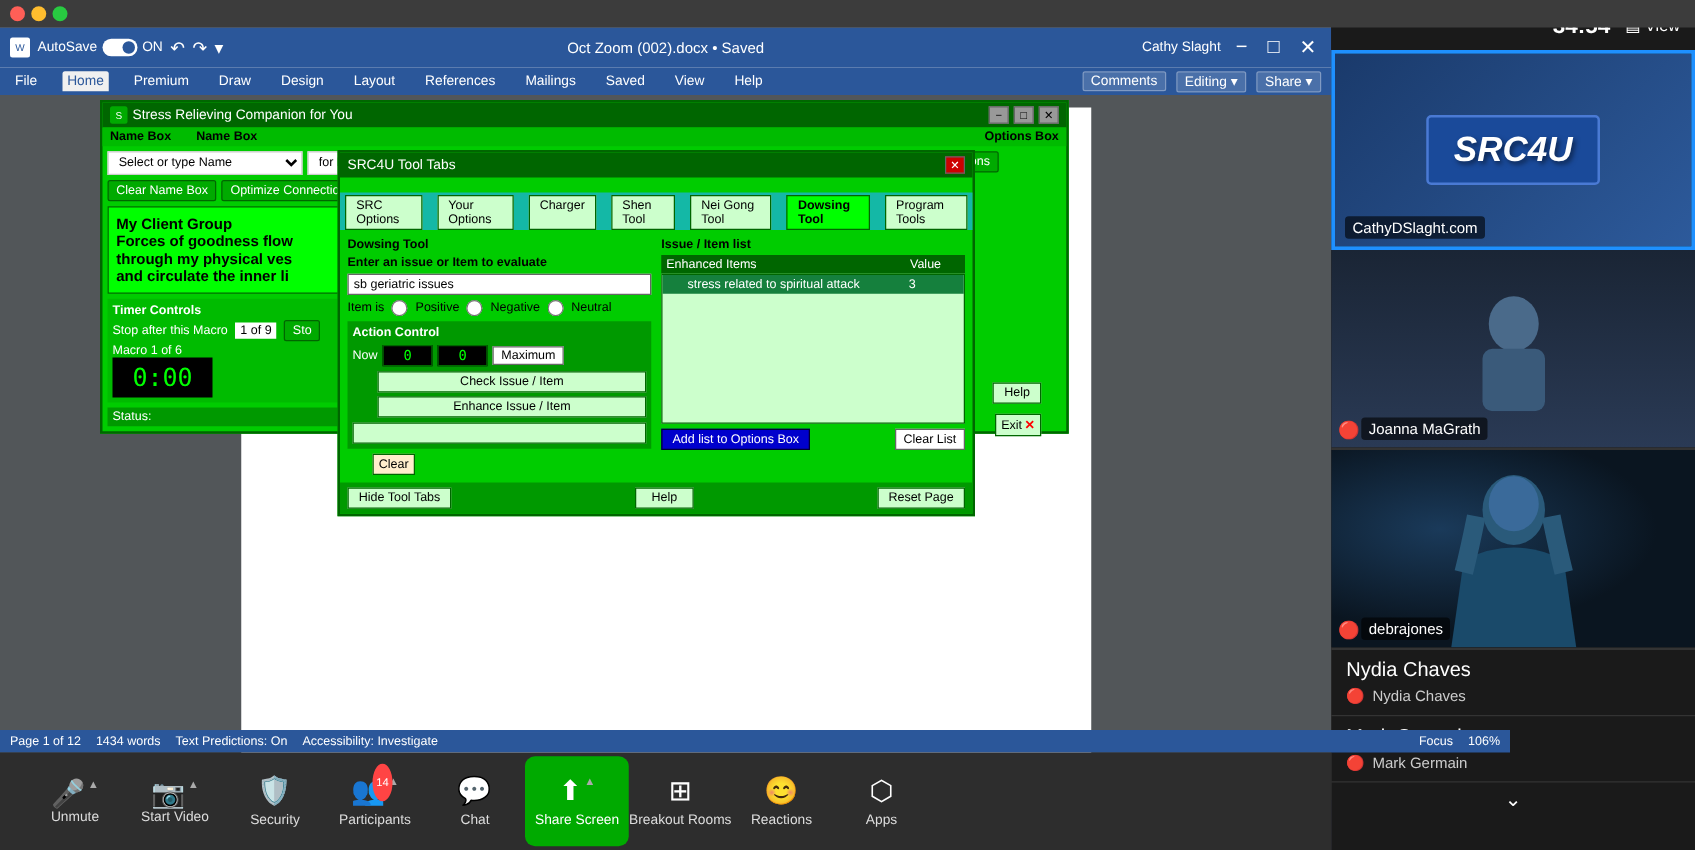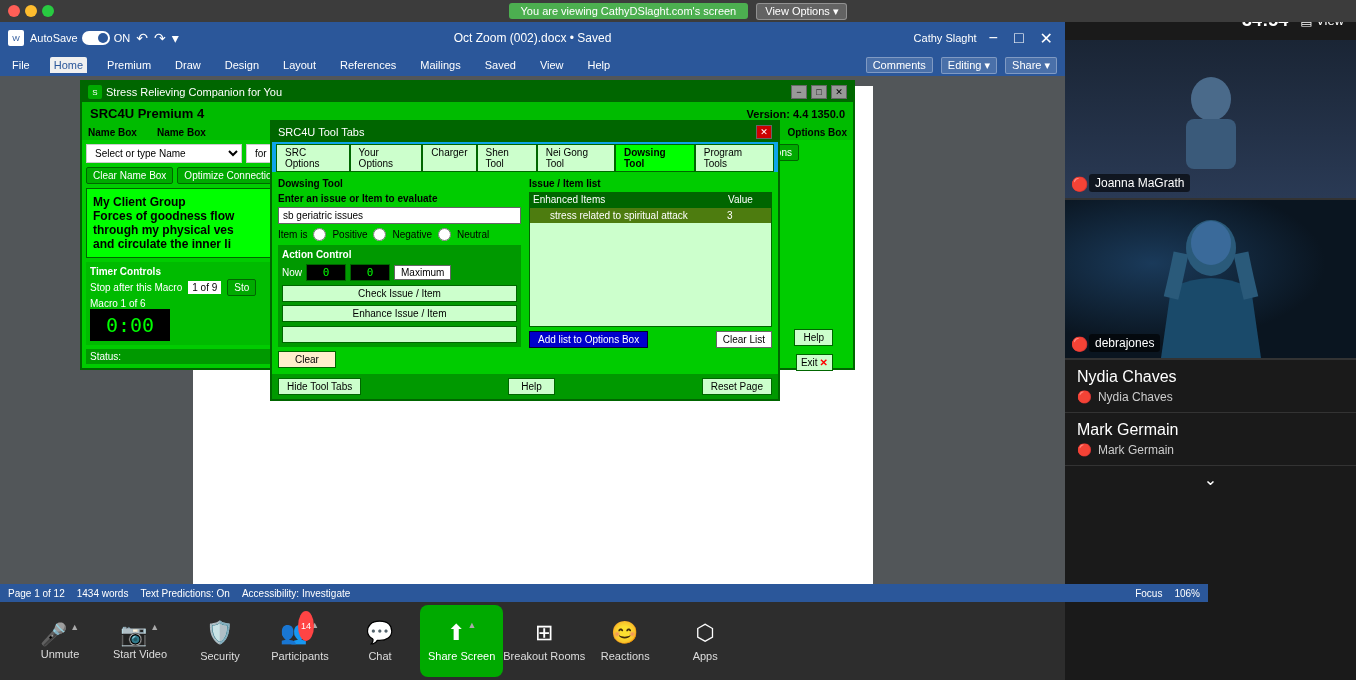--- a/index.html
+++ b/index.html
@@ -239,24 +239,25 @@
       z-index: 60;
     }
     .tool-titlebar {
       background: #006600;
       color: #fff;
       padding: 3px 6px;
       display: flex; align-items: center; justify-content: space-between;
       font-size: 11px;
     }
     .tool-tabs-nav {
-      background: #0ea5e9;
-      display: flex; gap: 0;
+      background: #14b8a6;
+      display: flex; gap: 12px;
       padding: 2px 4px 0;
       font-size: 10px;
+      margin-top: 12px;
     }
     .tool-tab {
       background: #ccffcc; color: #000;
       padding: 2px 8px;
       border: 1px solid #006600;
       cursor: pointer;
       font-size: 10px;
     }
     .tool-tab.active {
       background: #00ff00;
@@ -301,21 +302,21 @@
     }
     .max-btn {
       background: #fff; color: #000; border: 1px solid #666;
       padding: 1px 6px; font-size: 10px; cursor: pointer;
     }
     .action-btns {
       display: flex; flex-direction: column; gap: 3px; margin-top: 4px;
     }
     .action-btn {
       background: #ccffcc; color: #000; border: 1px solid #006600;
-      padding: 2px 16px; font-size: 10px; cursor: pointer; text-align: center;
+      padding: 2px 4px; font-size: 10px; cursor: pointer; text-align: center; margin-left: 20px;
     }
     .clear-input {
       width: 100%; background: #ccffcc; border: 1px solid #006600;
       padding: 2px 4px; font-size: 10px; margin-top: 4px;
     }
 
     
     .issue-list-header {
       display: flex; gap: 4px;
       background: #006600; color: #fff; font-size: 10px;
@@ -326,21 +327,21 @@
     .issue-list {
       background: #ccffcc;
       border: 1px solid #006600;
       min-height: 120px;
     }
     .issue-row {
       display: flex; gap: 4px;
       padding: 2px 4px; font-size: 10px;
     }
     .issue-row.selected {
-      background: #4d7c0f; color: #fff; padding-left: 20px;
+      background: #15803d; color: #fff; padding-left: 20px;
     }
     .issue-col1 { flex: 1; }
     .issue-col2 { width: 40px; }
 
     .bottom-btns {
       display: flex; justify-content: space-between; margin-top: 4px;
     }
     .blue-btn {
       background: #0000cc; color: #fff; border: 1px solid #000033;
       padding: 2px 8px; font-size: 10px; cursor: pointer;
@@ -578,24 +579,20 @@
     }
   </style>
 </head>
 <body>
 
 <div class="top-bar">
   <div class="top-bar-traffic">
     <div class="traffic-btn traffic-red"></div>
     <div class="traffic-btn traffic-yellow"></div>
     <div class="traffic-btn traffic-green"></div>
-  </div>
-  <div class="top-bar-center">
-    <div class="viewing-banner">You are viewing CathyDSlaght.com's screen</div>
-    <button class="view-options-btn">View Options ▾</button>
   </div>
 </div>
 
 <div class="word-area">
 
   <div class="word-title-bar">
     <div class="word-title-left">
       <div class="word-file-icon">W</div>
       <div class="word-autosave">
         <span>AutoSave</span>
@@ -759,24 +756,20 @@
     <div style="display:flex;align-items:center;gap:4px;">
       <div class="src4u-title-icon">S</div>
       <span>Stress Relieving Companion for You</span>
     </div>
     <div class="window-controls">
       <button class="win-btn">−</button>
       <button class="win-btn">□</button>
       <button class="win-btn">✕</button>
     </div>
   </div>
-  <div class="src4u-header">
-    <span>SRC4U Premium 4</span>
-    <span style="font-size:11px;">Version: 4.4  1350.0</span>
-  </div>
   <div style="background:#00bb00;padding:2px 6px;display:flex;gap:20px;font-size:10px;font-weight:bold;">
     <span>Name Box</span>
     <span>Name Box</span>
     <span style="margin-left:auto;">Options Box</span>
   </div>
   <div class="src4u-body">
     <div class="src4u-left">
       <div style="display:flex;gap:4px;align-items:center;">
         <select class="select-box" style="flex:1;">
           <option>Select or type Name</option>
@@ -902,20 +895,30 @@
   </div>
 </div>
 
 <div class="right-panel">
 
   <div class="time-bar">
     <span>34:54</span>
     <button class="view-btn">▤ View</button>
   </div>
 
+  <div class="participant-tile tile-selected">
+    <div class="tile-bg tile-bg-cathy">
+      <div style="display:flex;flex-direction:column;align-items:center;">
+        <div style="background:#1a4a9a;border:2px solid #4a7ad4;padding:10px 20px;border-radius:4px;">
+          <span class="src4u-logo-big">SRC4U</span>
+        </div>
+      </div>
+    </div>
+    <div class="tile-name">CathyDSlaght.com</div>
+  </div>
 
   <div class="participant-tile">
     <div class="joanna-img">
       <svg width="80" height="100" viewBox="0 0 80 100">
         <ellipse cx="40" cy="30" rx="20" ry="22" fill="#4a6a8a"></ellipse>
         <rect x="15" y="50" width="50" height="50" rx="8" fill="#3a5a7a"></rect>
       </svg>
     </div>
     <div class="tile-mute-icon">🔴</div>
     <div class="tile-name" style="left:24px;">Joanna MaGrath</div>

